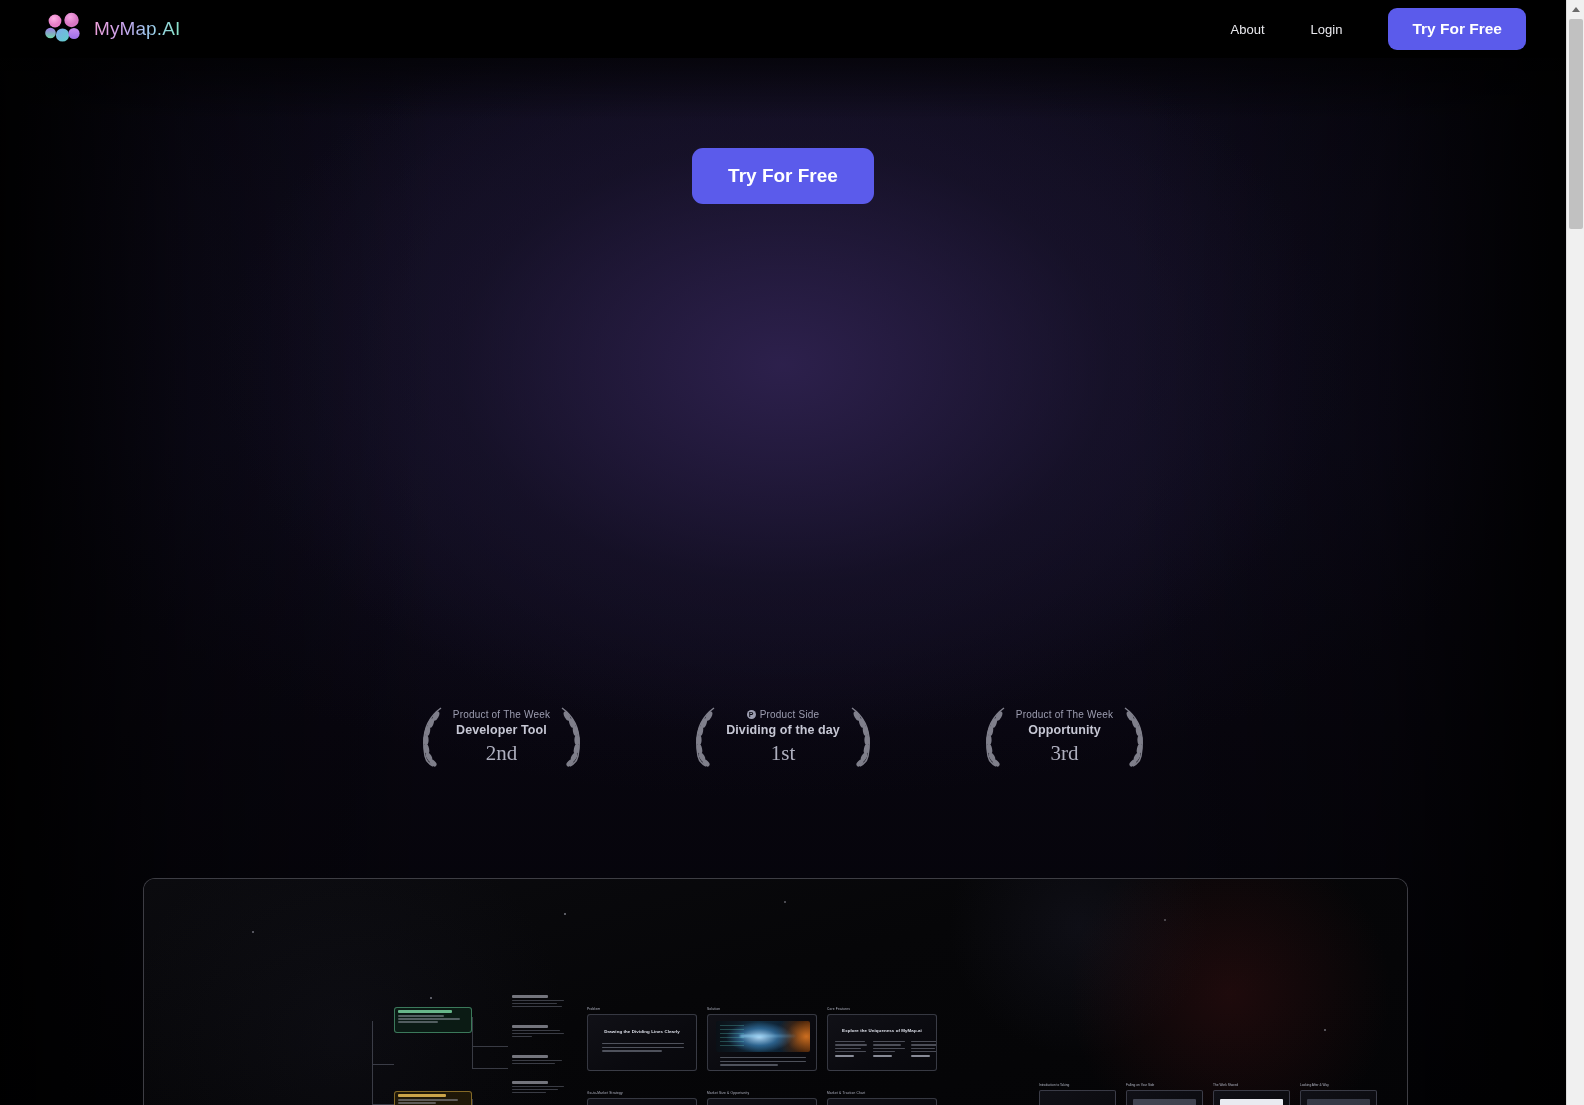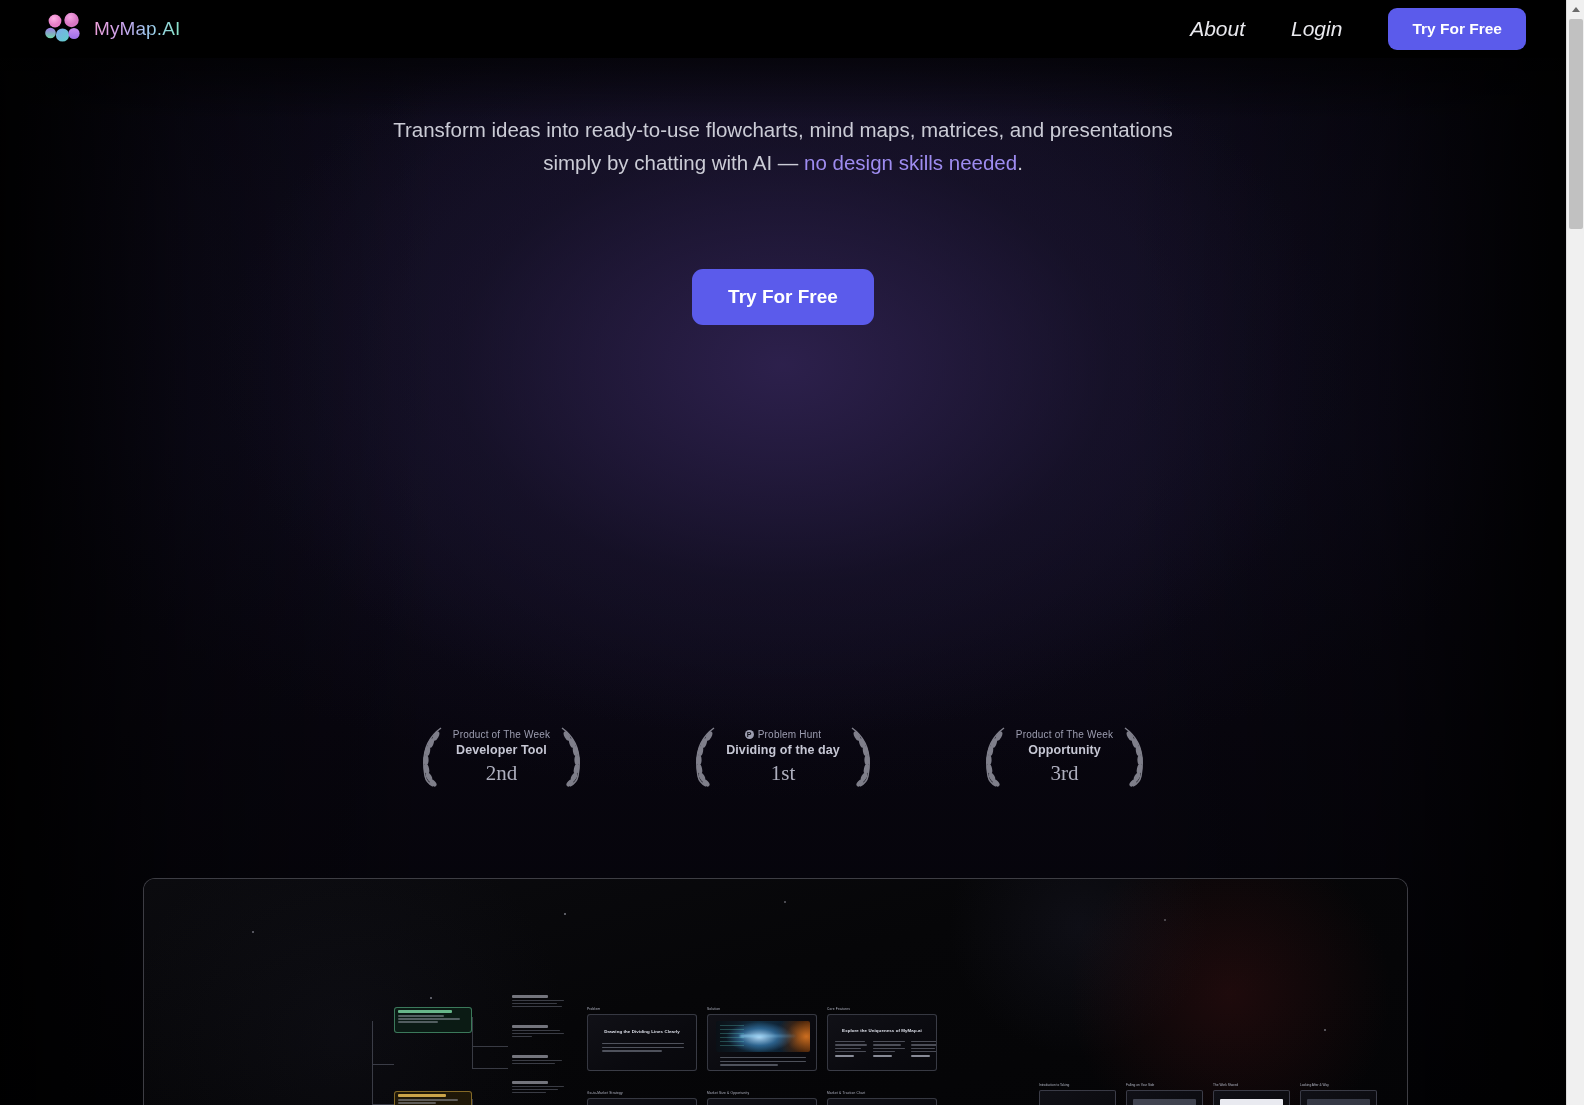--- a/index.html
+++ b/index.html
@@ -56,21 +56,21 @@
   .brand { display:flex; align-items:center; gap:10px; margin-left:44px; cursor:pointer; }
   .logo-mark { width:40px; height:34px; position:relative; }
   .brand-name { font-size:19px; font-weight:400; letter-spacing:.1px;
     background:linear-gradient(100deg,#f0a0d8 0%,#c9a4ee 35%,#a0c8f0 62%,#86e3c4 100%);
     -webkit-background-clip:text; background-clip:text; color:transparent; }
 
   .nav-main { display:flex; align-items:center; gap:42px; margin-left:36px; }
   .nav-link { font-size:16.5px; color:#e9e9ee; cursor:pointer; white-space:nowrap; }
 
   .nav-right { margin-left:auto; display:flex; align-items:center; gap:46px; margin-right:40px; }
-  .nav-right .nav-link { font-size:21px;font-style:italic; }
+  .nav-right .nav-link { font-size:13px; }
   .btn-try-nav {
     background:#5b5beb; color:#fff; font-size:15.5px; font-weight:bold;
     padding:12px 24px; border-radius:9px; border:none; cursor:pointer;
     white-space:nowrap;
   }
 
   
   #hero { position:absolute; left:0; top:58px; width:1566px; text-align:center; z-index:10; }
   .headline {
     margin-top:172px;
@@ -89,21 +89,21 @@
   .subhead .accent { color:#9e8cf0; font-weight:400; }
 
   .cta-wrap { margin-top:90px; }
   .btn-try-hero {
     background:#5b5beb; color:#fff; font-size:19px; font-weight:bold;
     padding:17px 36px; border-radius:11px; border:none; cursor:pointer;
   }
 
   
   #awards {
-    position:absolute; left:0; top:726px; width:1566px;
+    position:absolute; left:0; top:706px; width:1566px;
     display:flex; justify-content:center; gap:100px; z-index:12;
   }
   .award { display:flex; align-items:center; justify-content:center; gap:4px; }
   .laurel { width:34px; height:62px; flex:none; opacity:.62; }
   .award-body { text-align:center; min-width:96px; }
   .award-top {
     font-size:10px; color:#9c9db0; letter-spacing:.2px;
     display:flex; align-items:center; justify-content:center; gap:4px;
   }
   .ph-dot { width:9px; height:9px; border-radius:50%; background:#9c9db0;
@@ -258,24 +258,20 @@
 
       <div class="nav-right">
         <span class="nav-link">About</span>
         <span class="nav-link">Login</span>
         <button class="btn-try-nav">Try For Free</button>
       </div>
     </div>
 
     <div id="hero">
 
-      <p class="subhead">
-        <span>Transform ideas into ready-to-use flowcharts, mind maps, matrices, and presentations</span><br>
-        <span>simply by chatting with AI — </span><span class="accent">no design skills needed</span><span>.</span>
-      </p>
 
       <div class="cta-wrap">
         <button class="btn-try-hero">Try For Free</button>
       </div>
     </div>
 
     <div id="awards">
 
       <div class="award">
         <svg class="laurel" viewBox="0 0 34 62">
@@ -326,21 +322,21 @@
             <ellipse cx="12.5" cy="25" rx="2.6" ry="5" transform="rotate(10 12.5 25)"></ellipse>
             <ellipse cx="11" cy="34" rx="2.6" ry="5" transform="rotate(0 11 34)"></ellipse>
             <ellipse cx="11.5" cy="43" rx="2.6" ry="5" transform="rotate(-12 11.5 43)"></ellipse>
             <ellipse cx="14" cy="51" rx="2.6" ry="4.6" transform="rotate(-28 14 51)"></ellipse>
             <ellipse cx="18" cy="57" rx="2.6" ry="4.2" transform="rotate(-46 18 57)"></ellipse>
           </g>
         </svg>
         <div class="award-body">
           <div class="award-top">
             <span class="ph-dot">P</span>
-            <span>Problem Hunt</span>
+            <span>Product Side</span>
           </div>
           <div class="award-mid">Dividing of the day</div>
           <div class="award-rank">1st</div>
         </div>
         <svg class="laurel" viewBox="0 0 34 62" style="transform:scaleX(-1)">
           <g fill="none" stroke="#c8c9d6" stroke-width="1.5">
             <path d="M26 2 C12 12, 6 28, 10 50 C11 55, 14 58, 18 60"></path>
           </g>
           <g fill="#c8c9d6">
             <ellipse cx="21" cy="10" rx="2.6" ry="5" transform="rotate(28 21 10)"></ellipse>

